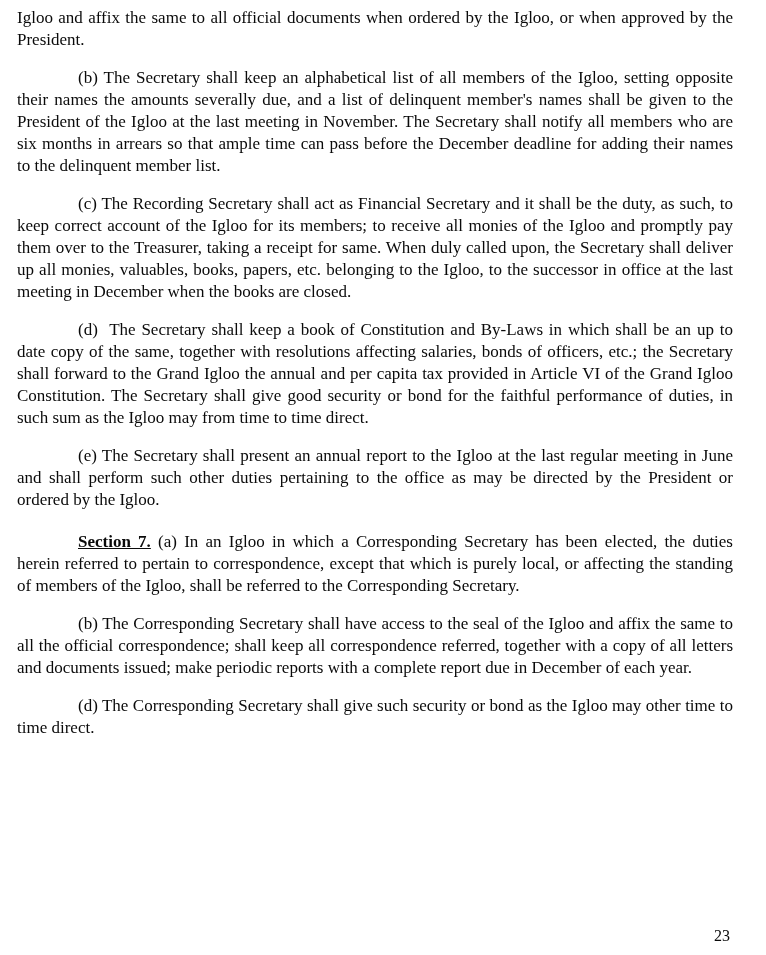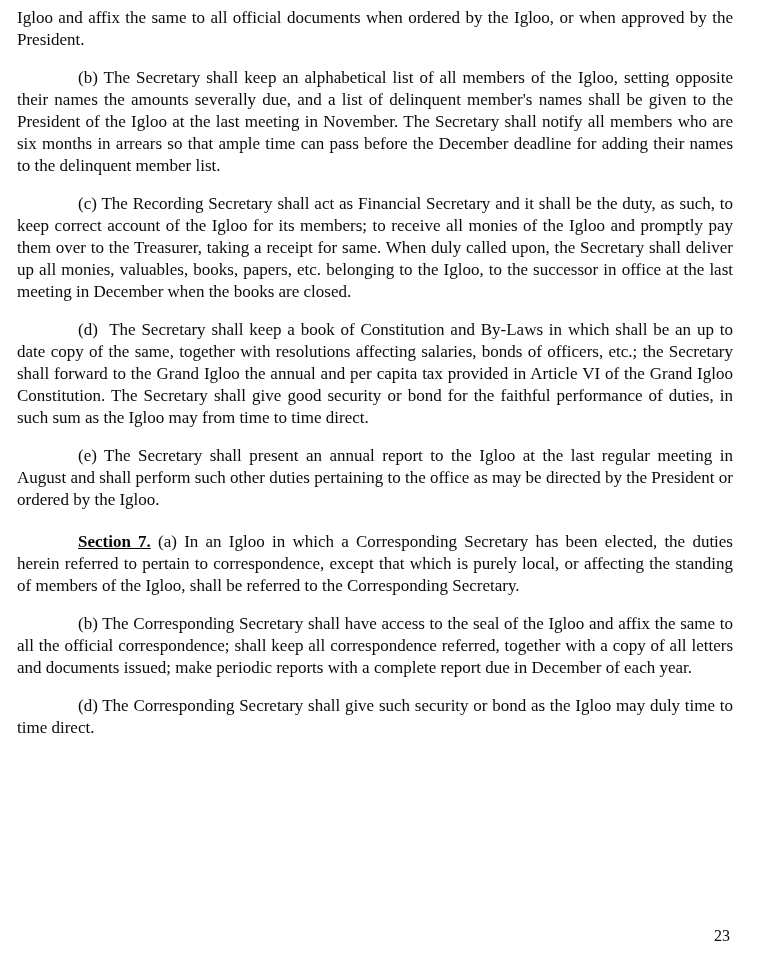--- a/index.html
+++ b/index.html
@@ -44,18 +44,18 @@
   }
 </style>
 </head>
 <body>
 
 <div class="page">
   <p class="para no-indent">Igloo and affix the same to all official documents when ordered by the Igloo, or when approved by the President.</p>
   <p class="para">(b) The Secretary shall keep an alphabetical list of all members of the Igloo, setting opposite their names the amounts severally due, and a list of delinquent member's names shall be given to the President of the Igloo at the last meeting in November. The Secretary shall notify all members who are six months in arrears so that ample time can pass before the December deadline for adding their names to the delinquent member list.</p>
   <p class="para">(c) The Recording Secretary shall act as Financial Secretary and it shall be the duty, as such, to keep correct account of the Igloo for its members; to receive all monies of the Igloo and promptly pay them over to the Treasurer, taking a receipt for same. When duly called upon, the Secretary shall deliver up all monies, valuables, books, papers, etc. belonging to the Igloo, to the successor in office at the last meeting in December when the books are closed.</p>
   <p class="para">(d)&nbsp; The Secretary shall keep a book of Constitution and By-Laws in which shall be an up to date copy of the same, together with resolutions affecting salaries, bonds of officers, etc.; the Secretary shall forward to the Grand Igloo the annual and per capita tax provided in Article VI of the Grand Igloo Constitution. The Secretary shall give good security or bond for the faithful performance of duties, in such sum as the Igloo may from time to time direct.</p>
-  <p class="para">(e) The Secretary shall present an annual report to the Igloo at the last regular meeting in August and shall perform such other duties pertaining to the office as may be directed by the President or ordered by the Igloo.</p>
+  <p class="para">(e) The Secretary shall present an annual report to the Igloo at the last regular meeting in June and shall perform such other duties pertaining to the office as may be directed by the President or ordered by the Igloo.</p>
   <p class="para section-start"><span class="section-heading">Section 7.</span><span> (a) In an Igloo in which a Corresponding Secretary has been elected, the duties herein referred to pertain to correspondence, except that which is purely local, or affecting the standing of members of the Igloo, shall be referred to the Corresponding Secretary.</span></p>
   <p class="para">(b) The Corresponding Secretary shall have access to the seal of the Igloo and affix the same to all the official correspondence; shall keep all correspondence referred, together with a copy of all letters and documents issued; make periodic reports with a complete report due in December of each year.</p>
-  <p class="para">(d) The Corresponding Secretary shall give such security or bond as the Igloo may duly time to time direct.</p>
+  <p class="para">(d) The Corresponding Secretary shall give such security or bond as the Igloo may other time to time direct.</p>
   <div class="page-number">23</div>
 </div>
 
 </body></html>

